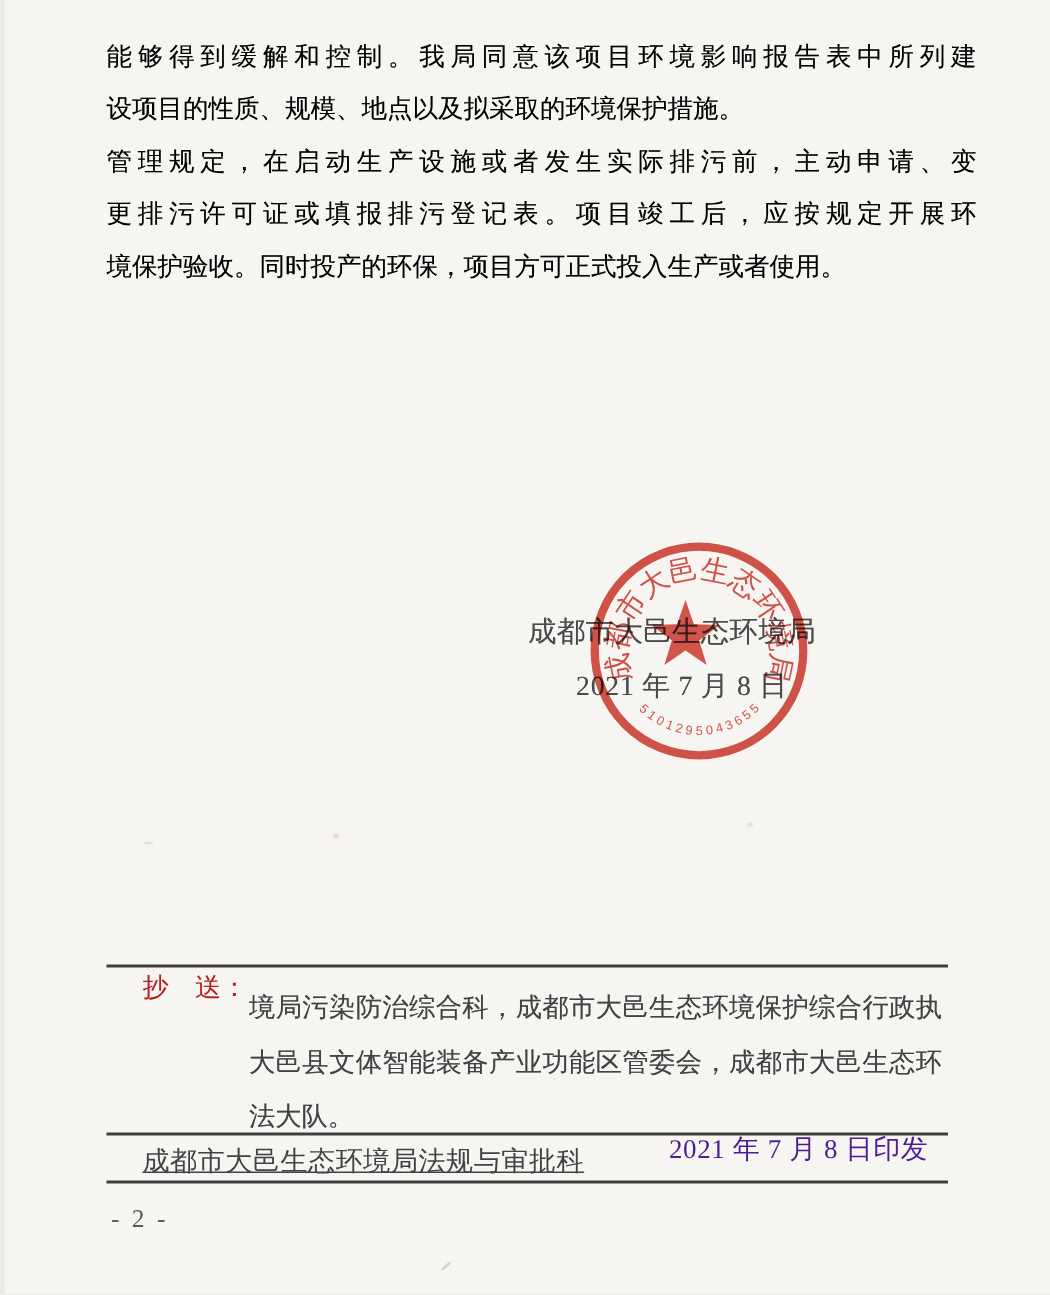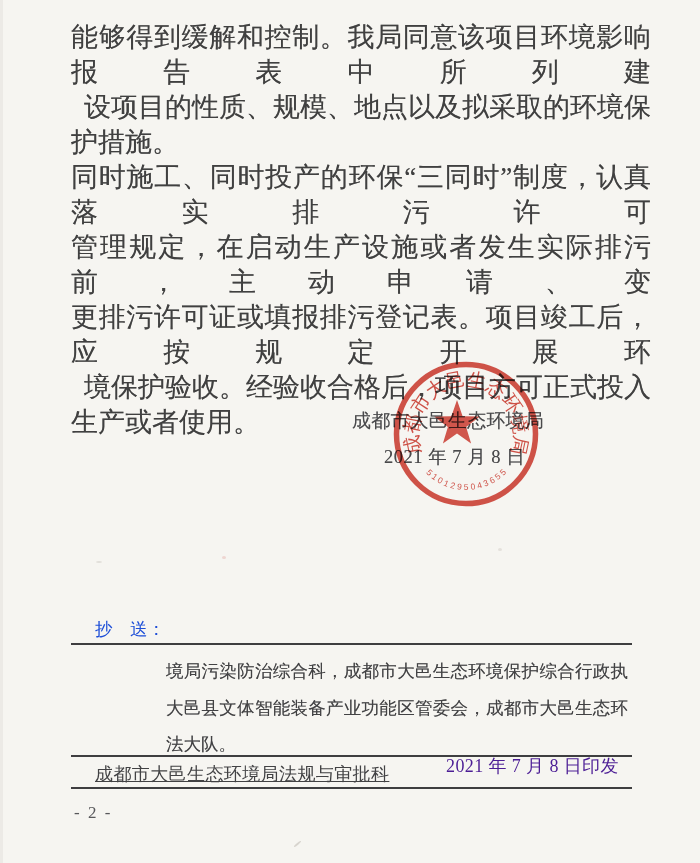--- a/index.html
+++ b/index.html
@@ -7,35 +7,35 @@
     position:relative;
     width:700px;height:863px;
     margin:0 auto;
     background:#f6f5f1;
     overflow:hidden;
     font-family:"Liberation Serif","DejaVu Serif",serif;
   }
   .edge-band{position:absolute;left:0;top:0;width:3px;height:863px;background:#eceae6;}
   .body-text{
     position:absolute;left:71px;top:20px;width:580px;
-    font-size:27px;line-height:35px;color:#404040;
+    font-size:17px;line-height:35px;color:#000000;
     text-shadow:0 0 .4px rgba(73,73,75,.55);
   }
   .bline{text-align:justify;text-align-last:justify;}
   .bline.end{text-align:right;text-align-last:left;}
   .bline.indent{padding-left:42px;}
   .sig{position:absolute;color:#4a4a4c;text-shadow:0 0 .4px rgba(73,73,75,.5);}
   .sig-org{left:352px;top:408px;font-size:19px;letter-spacing:.2px;}
   .sig-date{left:384px;top:444px;font-size:18.5px;letter-spacing:.5px;}
   .seal{position:absolute;left:381px;top:349px;mix-blend-mode:multiply;opacity:.93;}
   .rule{position:absolute;left:71px;width:561px;background:#3e3e40;}
   .rule-1{top:643px;height:2.2px;}
   .rule-2{top:755px;height:2.2px;}
   .rule-3{top:787px;height:1.6px;}
-  .cc-label{position:absolute;left:95px;top:617px;font-size:17.5px;color:#1d4ed8;}
+  .cc-label{position:absolute;left:95px;top:646px;font-size:17.5px;color:#b91c1c;}
   .cc-lines{position:absolute;left:166px;top:653px;width:462px;font-size:17.5px;
     line-height:36.5px;color:#424244;text-shadow:0 0 .4px rgba(66,66,68,.5);}
   .ccline{text-align:justify;text-align-last:justify;}
   .ccline.end{text-align:right;text-align-last:left;}
   .colophon-left{position:absolute;left:95px;top:762px;font-size:18px;color:#424244;letter-spacing:.4px;text-decoration:underline;}
   .colophon-right{position:absolute;left:446px;top:754px;font-size:18px;color:#4c1d95;letter-spacing:.4px;font-family:Liberation Serif, serif;}
   .page-num{position:absolute;left:74px;top:803px;font-size:17px;color:#58585b;letter-spacing:2px;}
   .speck{position:absolute;border-radius:50%;}
   .speck.s1{left:222px;top:556px;width:4px;height:3px;background:#e7b8b2;opacity:.5;}
   .speck.s2{left:96px;top:561px;width:6px;height:2px;background:#d9d6d0;opacity:.7;}
@@ -44,24 +44,23 @@
 </style>
 </head>
 <body>
 
 <div class="page">
   <div class="edge-band"></div>
 
   <div class="body-text">
     <div class="bline">能够得到缓解和控制。我局同意该项目环境影响报告表中所列建</div>
     <div class="bline end">设项目的性质、规模、地点以及拟采取的环境保护措施。</div>
-    <div class="bline">同时施工、同时投产的环保“三同时”制度，认真落实排污许可</div>
     <div class="bline">管理规定，在启动生产设施或者发生实际排污前，主动申请、变</div>
     <div class="bline">更排污许可证或填报排污登记表。项目竣工后，应按规定开展环</div>
-    <div class="bline end">境保护验收。经验收合格后，项目方可正式投入生产或者使用。</div>
+    <div class="bline end">境保护验收。同时投产的环保，项目方可正式投入生产或者使用。</div>
   </div>
 
   <div class="sig sig-org">成都市大邑生态环境局</div>
   <div class="sig sig-date">2021 年 7 月 8 日</div>
 
   <svg class="seal" width="170" height="170" viewBox="0 0 170 170">
     <defs>
       <path id="arcTop" d="M 40.8 103.8 A 48 48 0 1 1 129.2 103.8" fill="none"></path>
       <path id="arcBottom" d="M 43.4 122.5 A 56 56 0 0 0 126.6 122.5" fill="none"></path>
     </defs>

